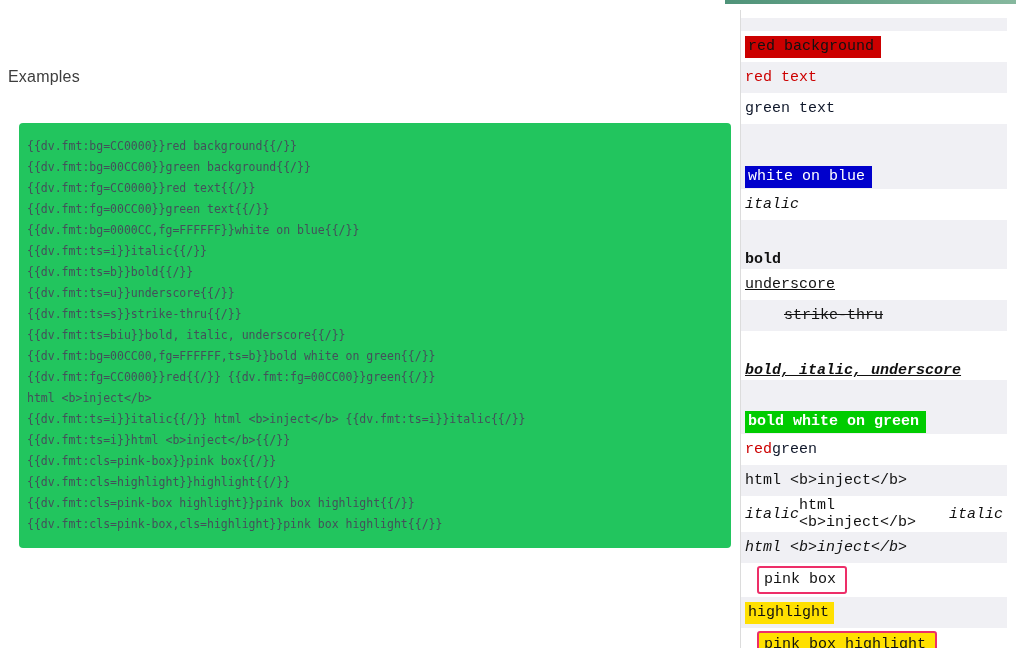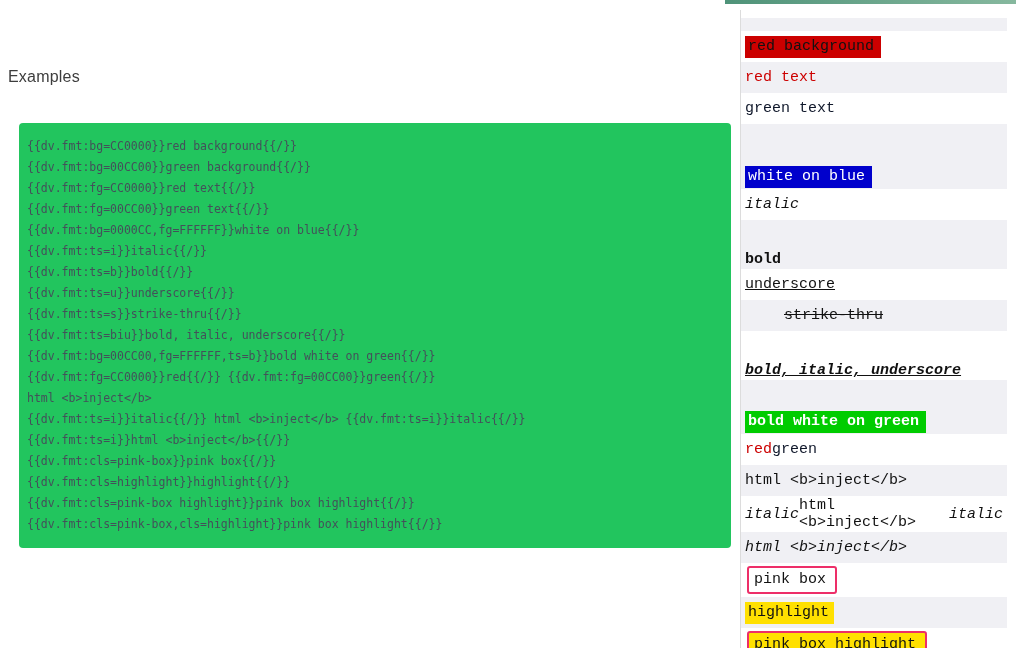--- a/index.html
+++ b/index.html
@@ -31,21 +31,21 @@
   .t-bg-blue{background:#0000CC;margin-top:41px;}
   .t-fg-red{color:#CC0000;}
   .t-fg-green{color:#0f172a;}
   .t-fg-white{color:#ffffff;}
   .t-italic{font-style:italic;}
   .t-bold{font-weight:bold;margin-top:30px;}
   .t-underline{text-decoration:underline;}
   .t-strike{text-decoration:line-through;margin-left:39px;}
   .t-highlight{background:#FFE000;display:inline-block;padding:2px 5px 3px 3px;}
   .t-pink-box{display:inline-block;border:2px solid #ED2E68;border-radius:3px;
-              background:#ffffff;padding:3px 9px 4px 5px;margin:2px 2px;}
+              background:#ffffff;padding:3px 9px 4px 5px;margin:2px 12px;}
   .t-pink-box.t-highlight{background:#FFE000;}
 </style>
 </head>
 <body>
 
 <div class="canvas">
 
   <h2 class="heading">Examples</h2>
 
   <pre class="code-block"><code id="code-content">{{dv.fmt:bg=CC0000}}red background{{/}}

